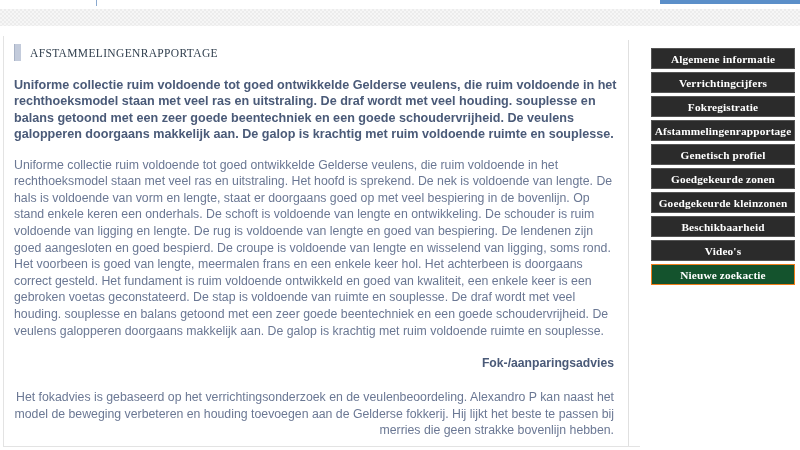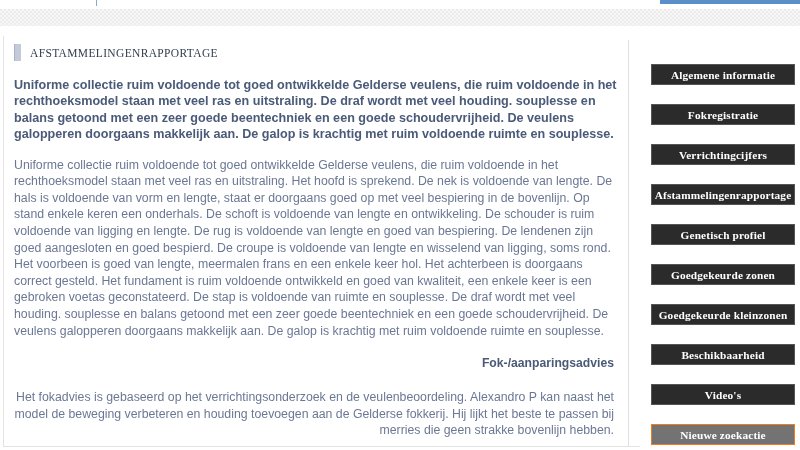--- a/index.html
+++ b/index.html
@@ -170,24 +170,23 @@
     border: 1px solid #555555;
     color: #ffffff;
     font-family: "Liberation Serif", serif;
     font-weight: bold;
     font-size: 11.3px;
     letter-spacing: 0.15px;
     white-space: nowrap;
     overflow: hidden;
     box-sizing: border-box;
     cursor: pointer;
-    margin-top: 16px;
   }
   .nav-button.accent {
-    background: #737373;
+    background: #14532d;
     border-color: #f07d1a;
   }
 </style>
 </head>
 <body>
 
 <div class="top-chrome">
   <div class="top-accent-tick"></div>
   <div class="top-accent-bar"></div>
   <div class="texture-band"></div>
@@ -218,22 +217,22 @@
       <div class="section-heading">Bijzonderheden</div>
       <div class="section-body">De collectie bestond uit tien door het KWPN aangewezen veulens en twee door de eigenaar geselecteerde veulens. De door de eigenaar geselecteerde veulens passen in het beeld van de rapportage. De veulens werden gepresenteerd op een zandbodem. De kwaliteit van de moeders was gemiddeld, maar variërend wat betreft fokrichting.</div>
     </div>
 
   </div>
 
   <div class="column-divider"></div>
 
   <div class="sidebar" id="sidebar">
       <div class="nav-button">Algemene informatie</div>
+      <div class="nav-button">Verrichtingcijfers</div>
       <div class="nav-button">Fokregistratie</div>
-      <div class="nav-button">Verrichtingcijfers</div>
       <div class="nav-button">Afstammelingenrapportage</div>
       <div class="nav-button">Genetisch profiel</div>
       <div class="nav-button">Goedgekeurde zonen</div>
       <div class="nav-button">Goedgekeurde kleinzonen</div>
       <div class="nav-button">Beschikbaarheid</div>
       <div class="nav-button">Video's</div>
       <div class="nav-button accent">Nieuwe zoekactie</div>
     </div>
 
 </div>

